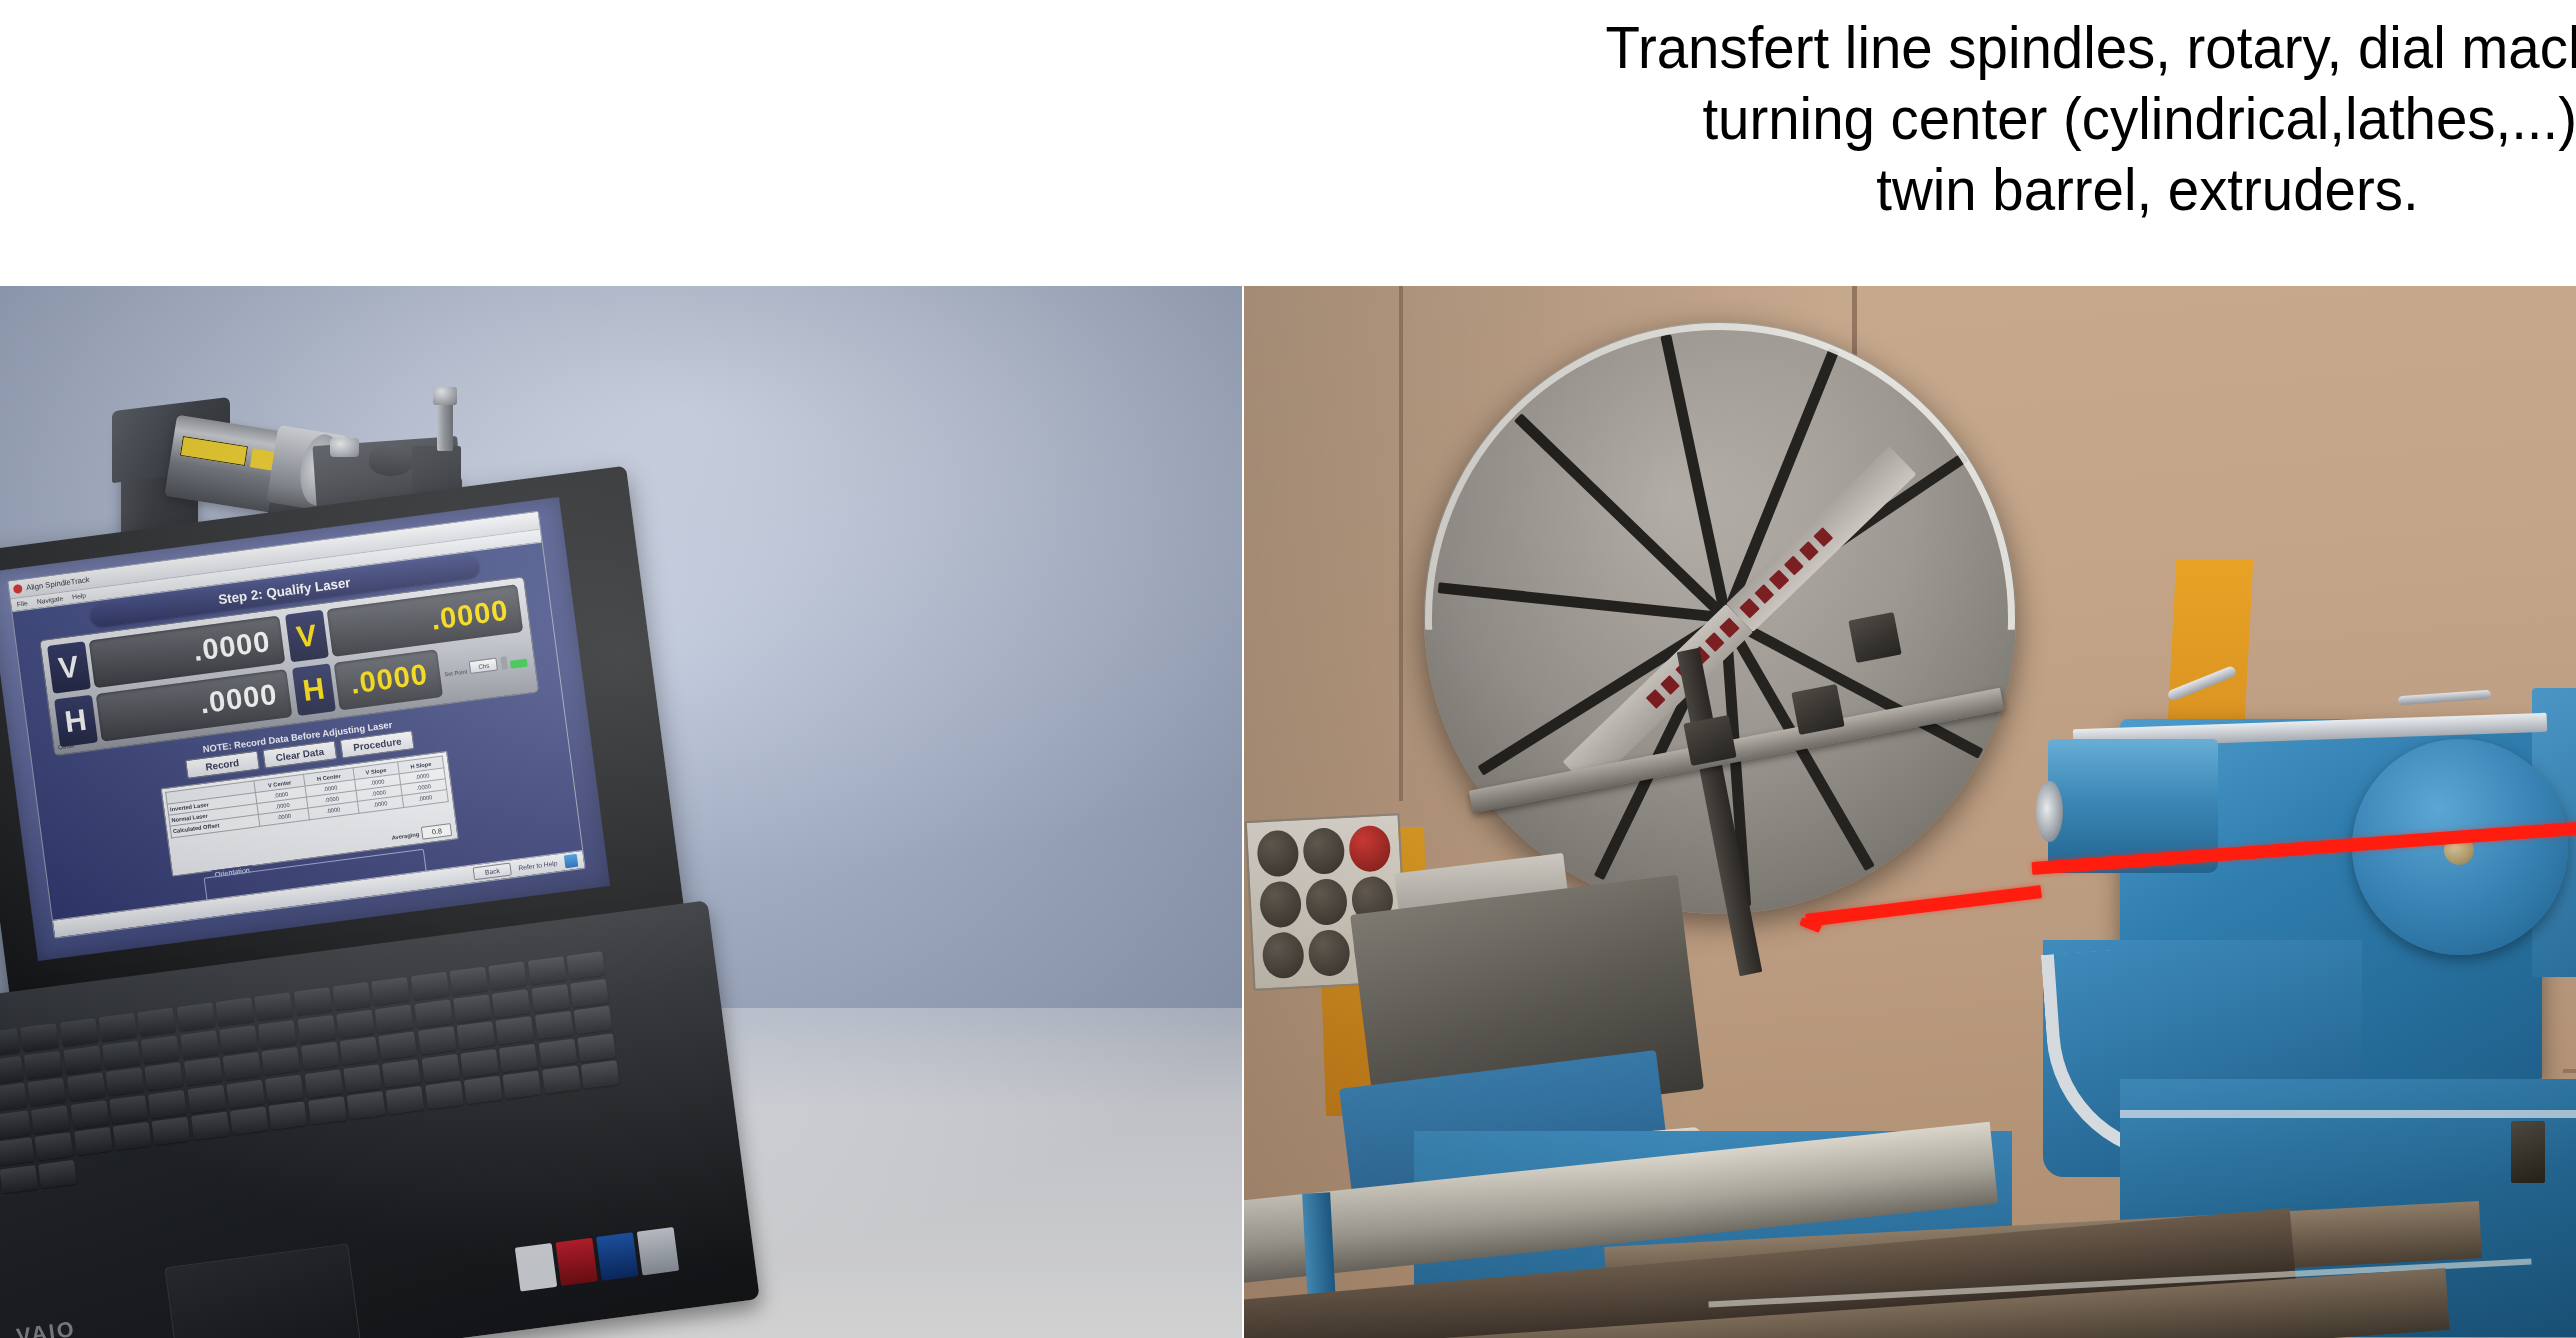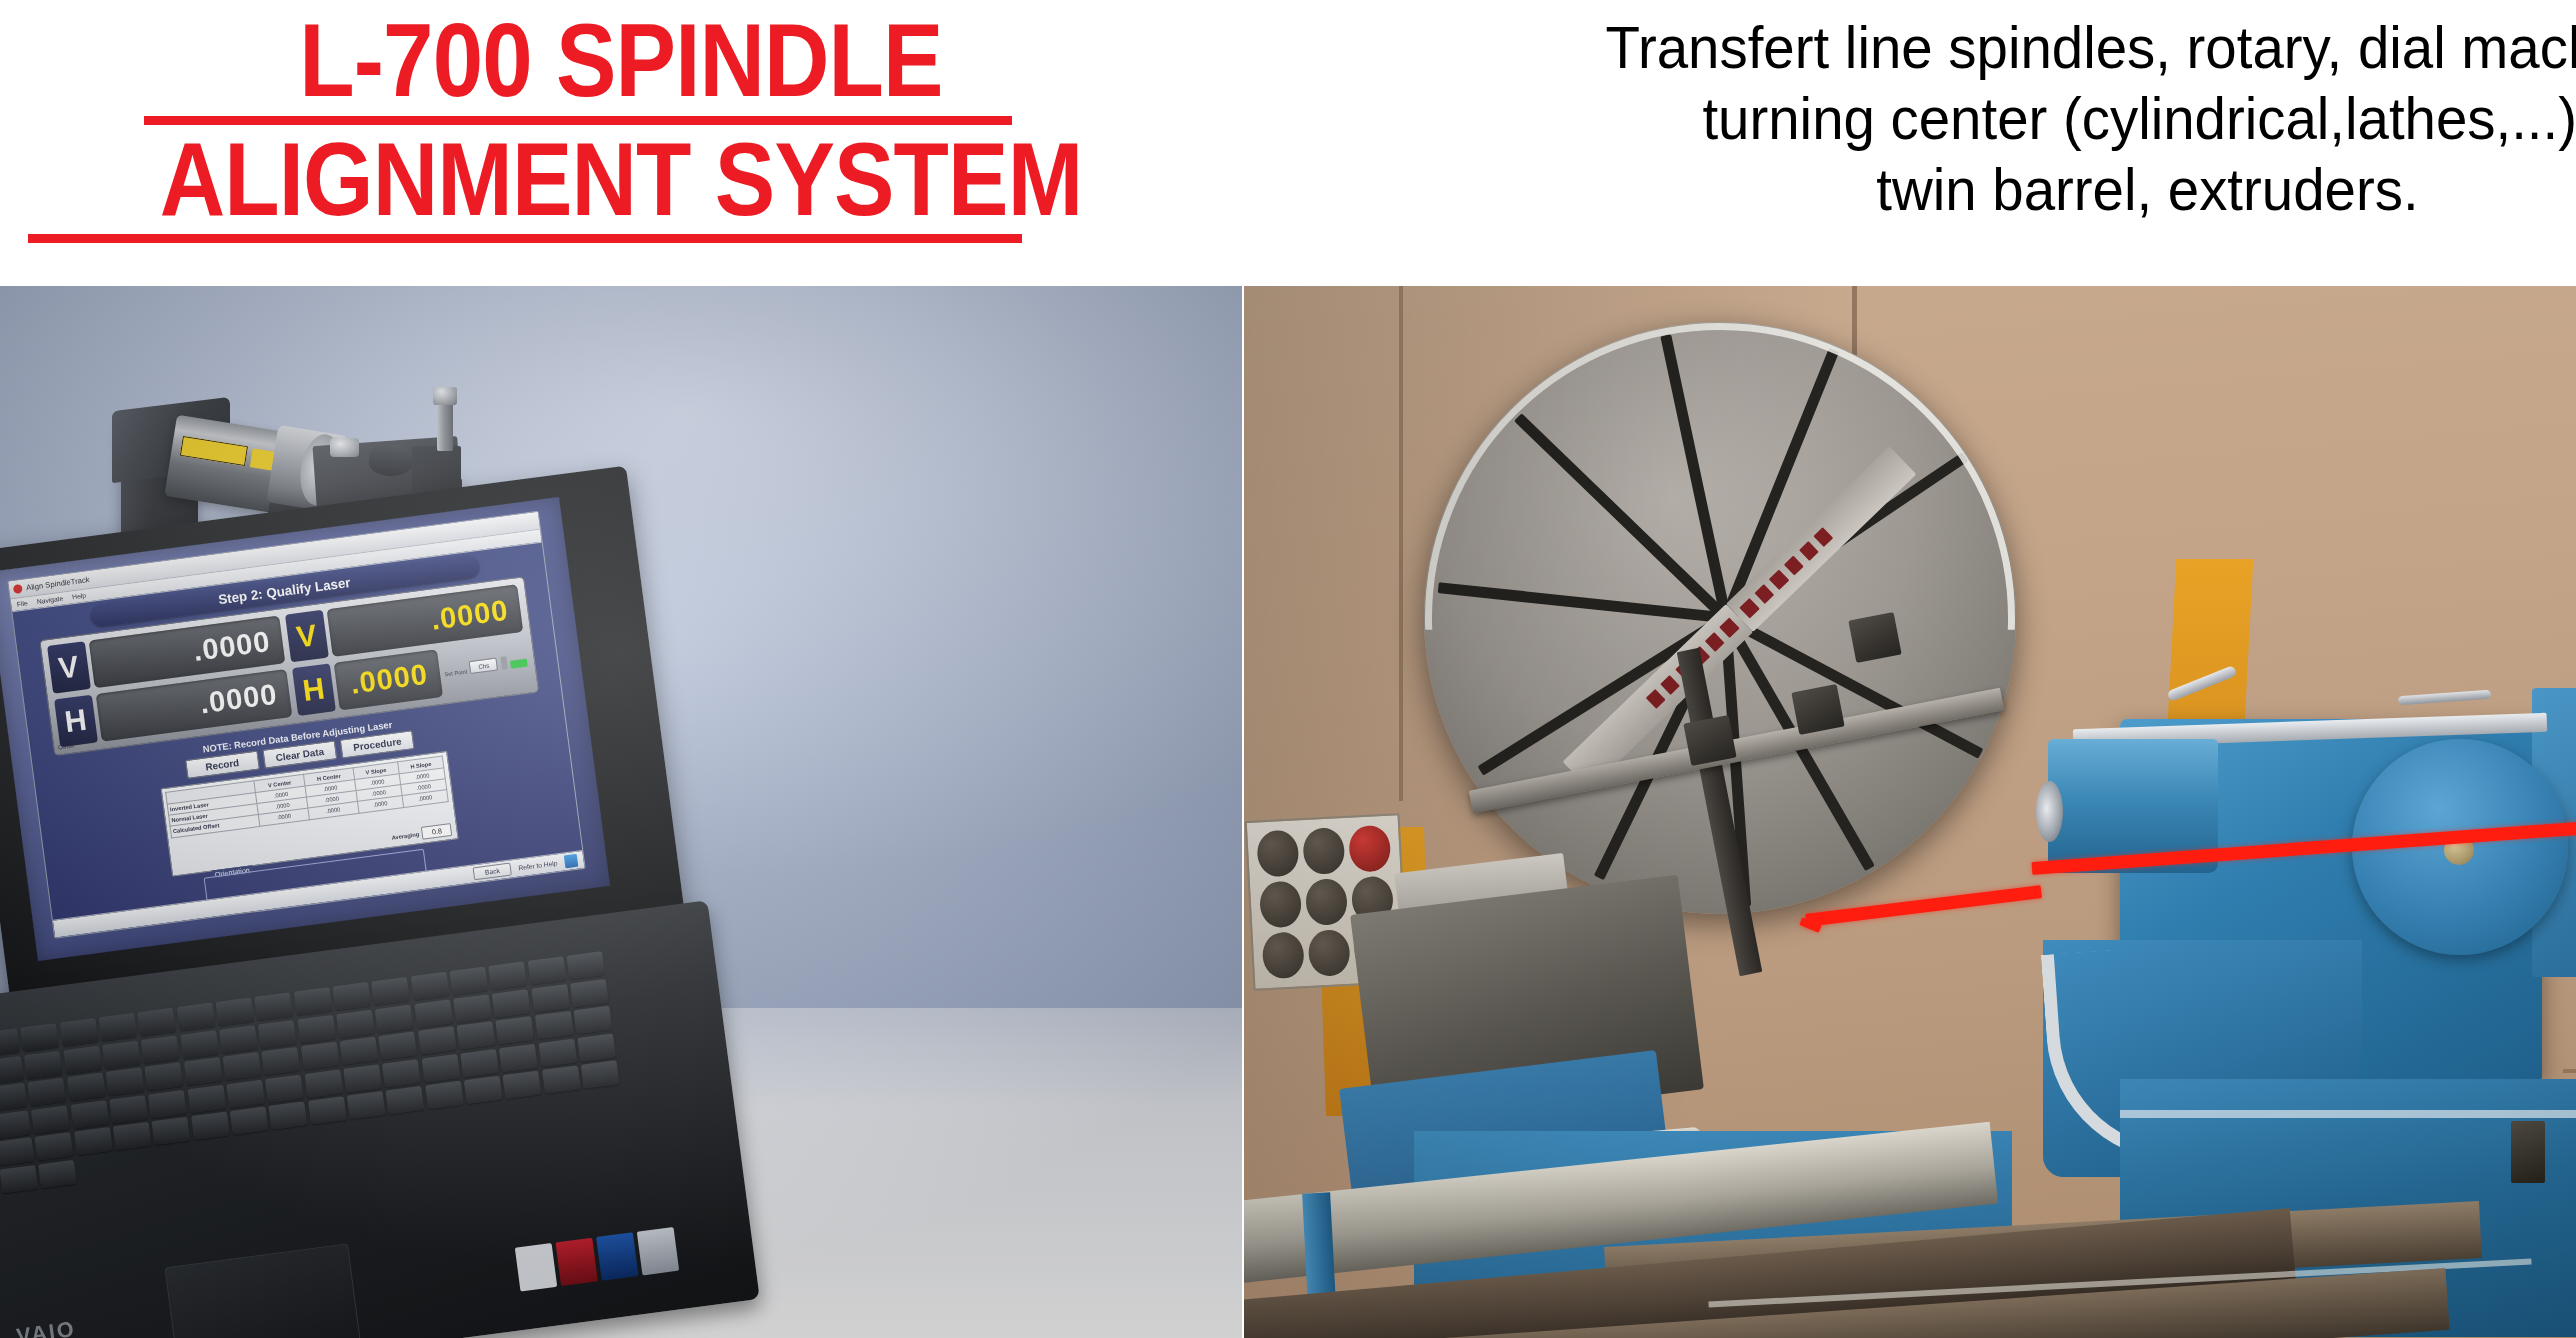--- a/index.html
+++ b/index.html
@@ -595,26 +595,20 @@
     transform:rotate(22deg);
   }
 </style>
 </head>
 <body>
 
 <div class="page">
 
   <div class="header">
 
-    <div class="title-block">
-      <div class="title-line l1">L-700 SPINDLE</div>
-      <div class="title-rule r1"></div>
-      <div class="title-line l2">ALIGNMENT SYSTEM</div>
-      <div class="title-rule r2"></div>
-    </div>
 
     <div class="subtitle-block">
       <div class="subtitle-line">Transfert line spindles, rotary, dial machine,</div>
       <div class="subtitle-line">turning center (cylindrical,lathes,...),</div>
       <div class="subtitle-line">twin barrel, extruders.</div>
     </div>
   </div>
 
   <div class="photos">
 

